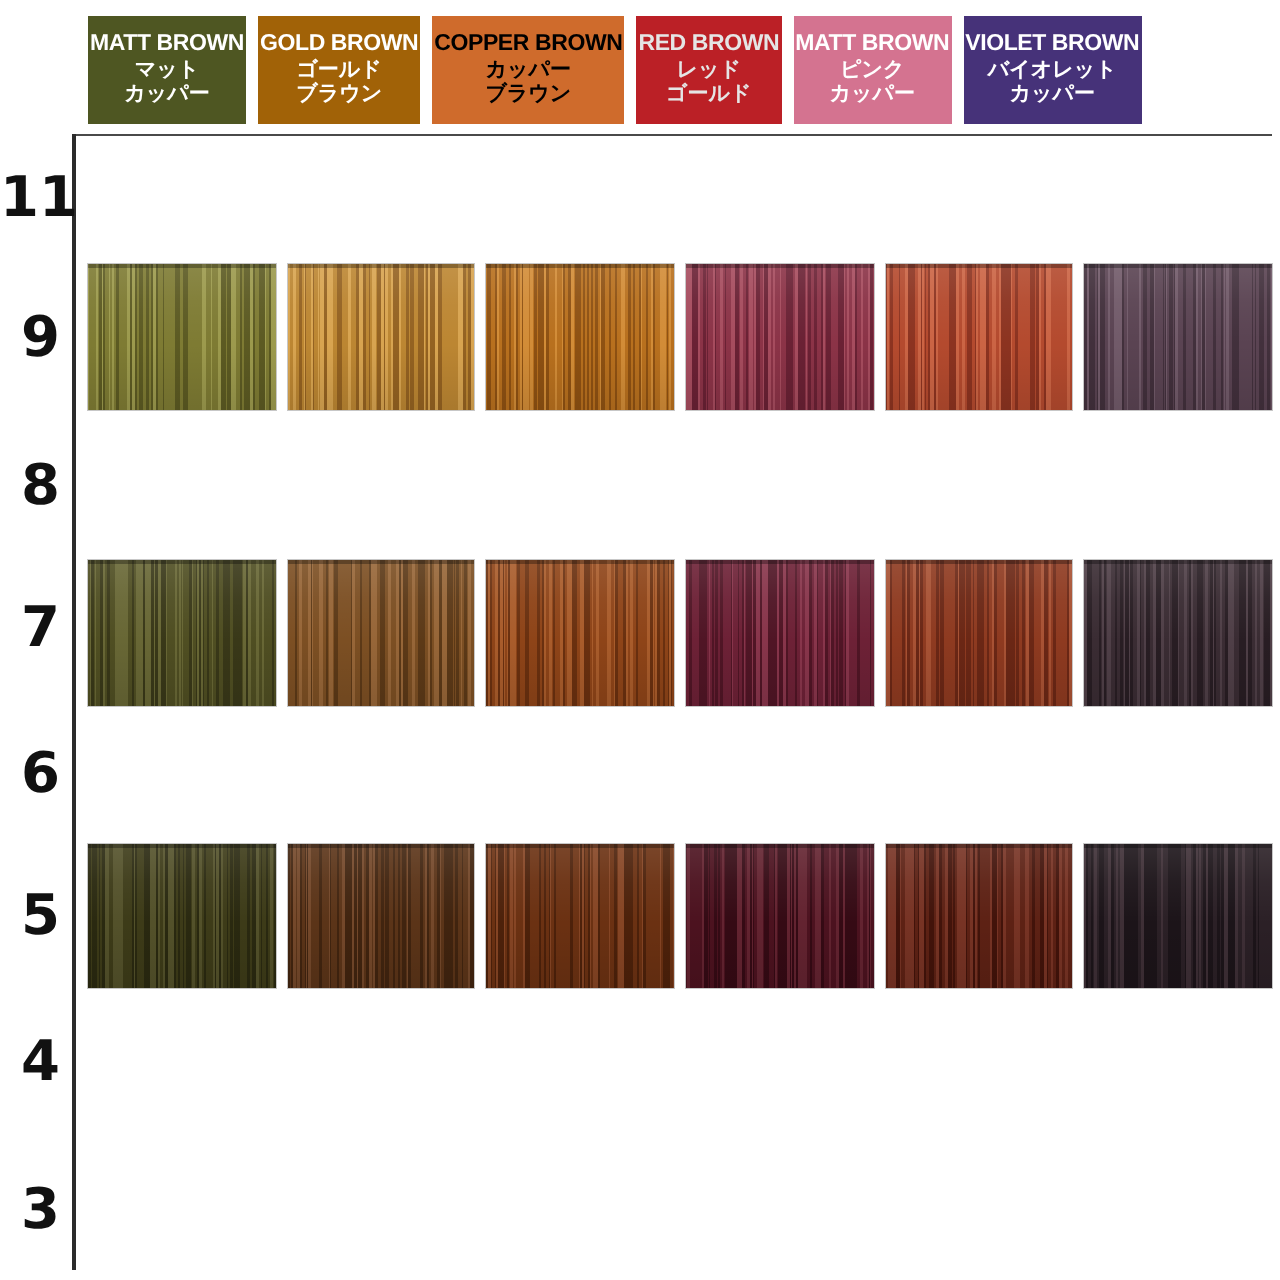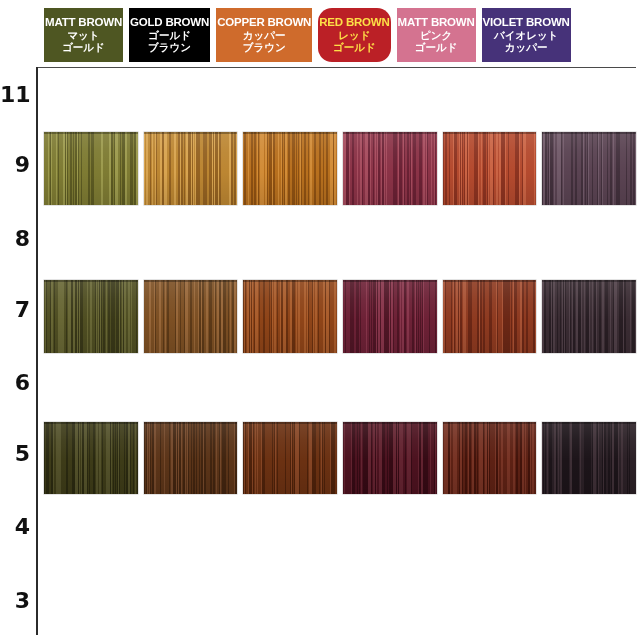--- a/index.html
+++ b/index.html
@@ -71,21 +71,21 @@
     height: 568px;
     background: #2b2b2b;
   }
 
   
   .level-label {
     position: absolute;
     left: 0;
     width: 30px;
     text-align: right;
-    font-size: 22px;
+    font-size: 28px;
     font-weight: 700;
     color: #111111;
     font-family: "DejaVu Sans", sans-serif;
   }
 
   
   .swatch-row {
     position: absolute;
     left: 44px;
     width: 592px;
@@ -123,41 +123,41 @@
 </style>
 </head>
 <body>
 
 <div id="chart-root">
 
   <div id="header-row">
       <div class="header-cell" style="background: rgb(78, 86, 34); color: rgb(255, 255, 255);">
         <div class="header-en">MATT BROWN</div>
         <div class="header-jp">マット
-ゴールド</div>
-      </div>
-      <div class="header-cell" style="background: #000000; color: rgb(255, 255, 255);">
+カッパー</div>
+      </div>
+      <div class="header-cell" style="background: #a16207; color: rgb(255, 255, 255);">
         <div class="header-en">GOLD BROWN</div>
         <div class="header-jp">ゴールド
 ブラウン</div>
       </div>
-      <div class="header-cell" style="background: rgb(207, 107, 44); color: #ffffff;">
+      <div class="header-cell" style="background: rgb(207, 107, 44); color: #000000;">
         <div class="header-en">COPPER BROWN</div>
         <div class="header-jp">カッパー
 ブラウン</div>
       </div>
-      <div class="header-cell" style="background: rgb(187, 32, 38); color: #fde047; border-radius: 14px;">
+      <div class="header-cell" style="background: rgb(187, 32, 38); color: #e5e5e5;">
         <div class="header-en">RED BROWN</div>
         <div class="header-jp">レッド
 ゴールド</div>
       </div>
       <div class="header-cell" style="background: rgb(212, 115, 144); color: rgb(255, 255, 255);">
         <div class="header-en">MATT BROWN</div>
         <div class="header-jp">ピンク
-ゴールド</div>
+カッパー</div>
       </div>
       <div class="header-cell" style="background: rgb(70, 50, 121); color: rgb(255, 255, 255);">
         <div class="header-en">VIOLET BROWN</div>
         <div class="header-jp">バイオレット
 カッパー</div>
       </div>
     </div>
 
   <div id="axis-horizontal"></div>
   <div id="axis-vertical"></div>

